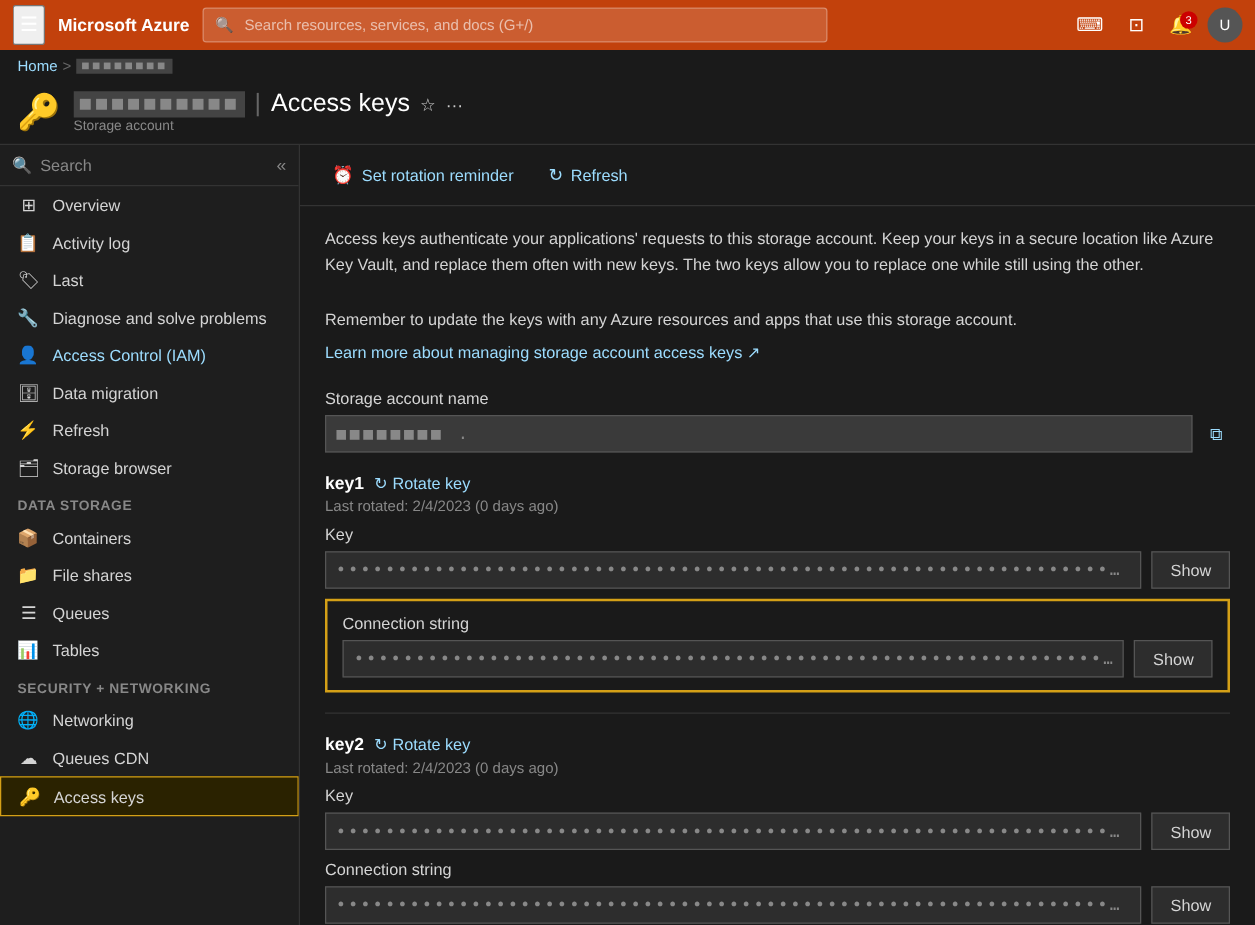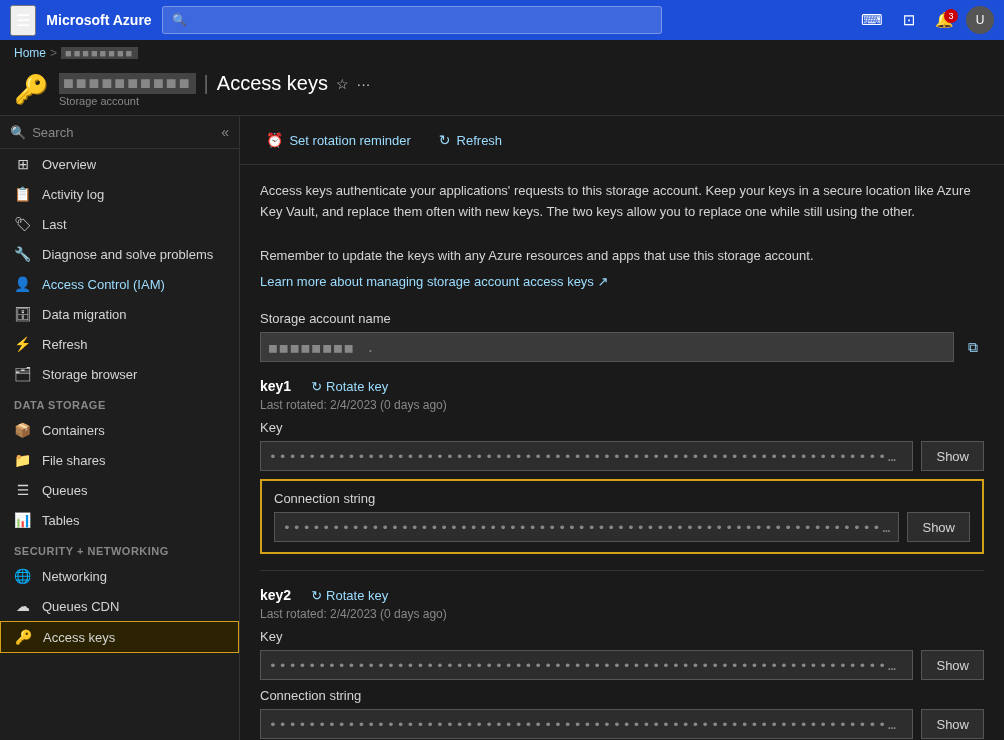--- a/index.html
+++ b/index.html
@@ -10,21 +10,21 @@
       font-size: 13px;
       height: 740px;
       width: 1004px;
       overflow: hidden;
       display: flex;
       flex-direction: column;
     }
 
     
     .top-nav {
-      background: #1d4ed8;
+      background: #c2410c;
       height: 40px;
       display: flex;
       align-items: center;
       padding: 13px 10px;
       gap: 10px;
       flex-shrink: 0;
     }
     .hamburger {
       color: white;
       font-size: 16px;
@@ -308,21 +308,21 @@
       height: 30px;
       white-space: nowrap;
     }
 
     .key-section {
       margin-top: 16px;
     }
     .key-header {
       display: flex;
       align-items: center;
-      gap: 20px;
+      gap: 8px;
       margin-bottom: 4px;
     }
     .key-name {
       font-size: 14px;
       font-weight: 600;
       color: #fff;
     }
     .rotate-btn {
       display: flex;
       align-items: center;
@@ -353,20 +353,21 @@
     }
   </style>
 </head>
 <body>
 
 <nav class="top-nav">
   <button class="hamburger">☰</button>
   <span class="nav-logo">Microsoft Azure</span>
   <div class="nav-search">
     <span>🔍</span>
+    <input type="text" placeholder="Search resources, services, and docs (G+/)" style="">
   </div>
   <div class="nav-icons">
     <button class="nav-icon-btn">⌨</button>
     <button class="nav-icon-btn">⊡</button>
     <button class="nav-icon-btn">
       🔔
       <span class="nav-badge">3</span>
     </button>
     <div class="nav-avatar">U</div>
   </div>

